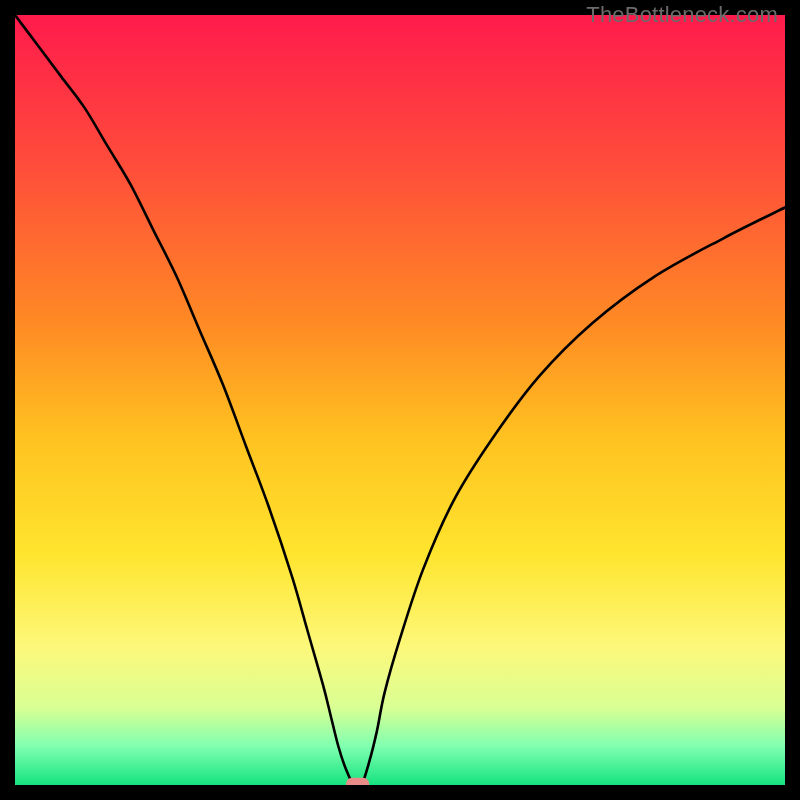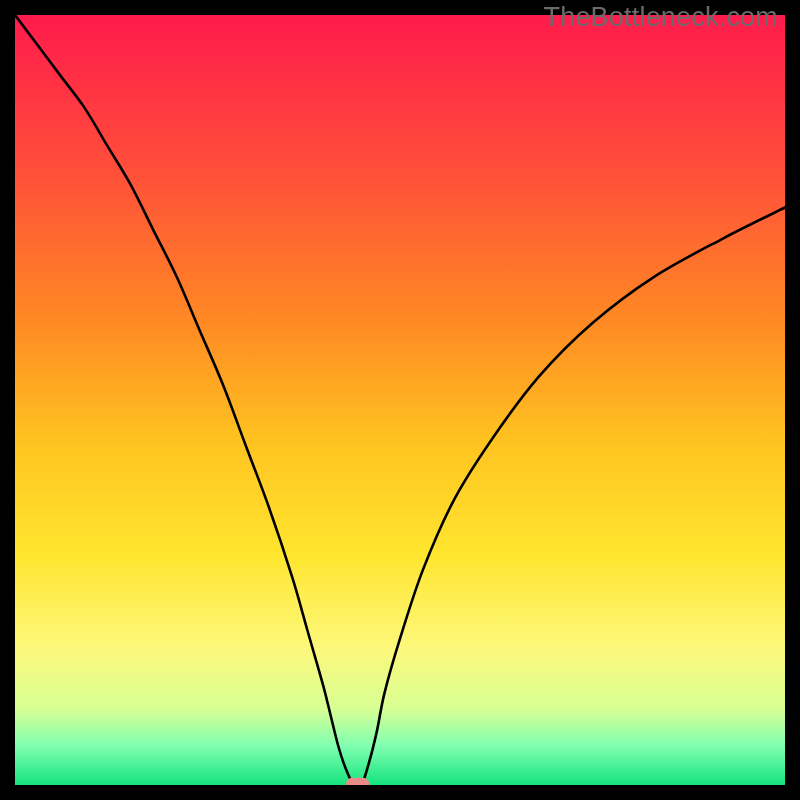--- a/index.html
+++ b/index.html
@@ -24,21 +24,21 @@
     left: 0;
     top: 0;
     width: 770px;
     height: 770px;
   }
   .watermark {
     position: absolute;
     top: 2px;
     right: 22px;
     color: #6b6b6b;
-    font-size: 27px;
+    font-size: 22px;
     letter-spacing: 0.2px;
     font-weight: 500;
     user-select: none;
   }
   svg { display: block; }
 </style>
 </head>
 <body>
 
 <div class="frame">

